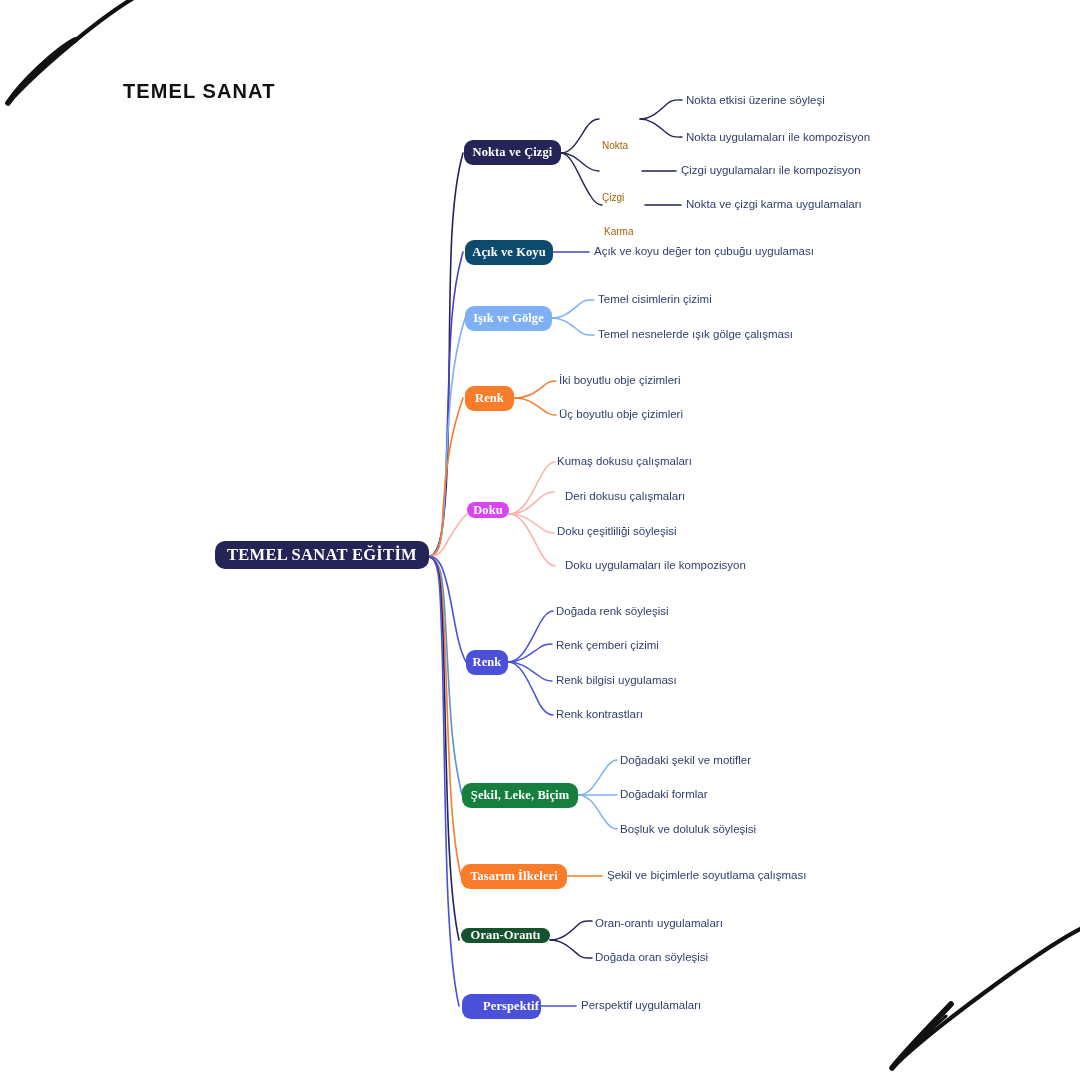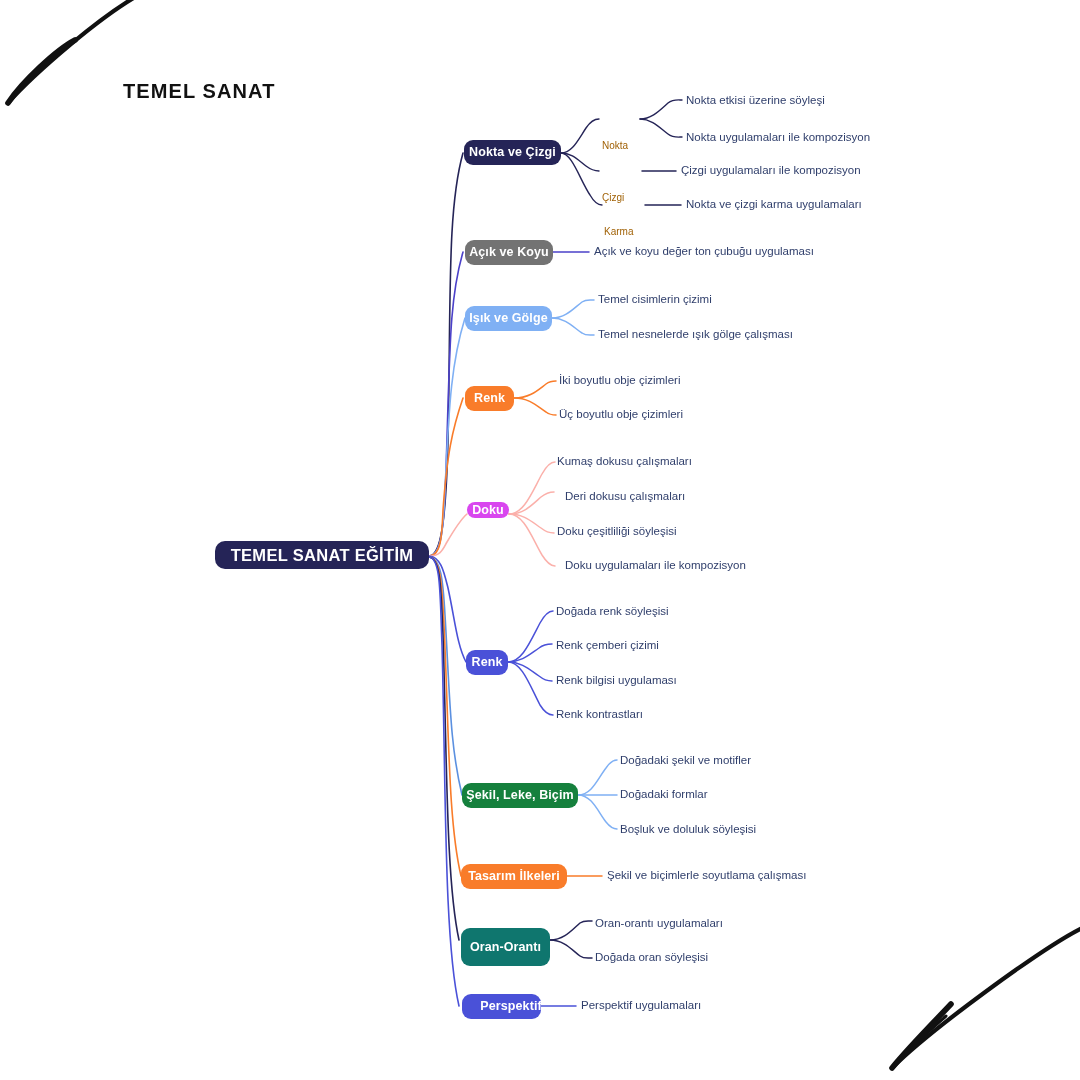--- a/index.html
+++ b/index.html
@@ -31,20 +31,21 @@
   
   .pill{
     position:absolute;
     display:flex;align-items:center;justify-content:center;
     border-radius:9px;
     color:#ffffff;
     font-weight:bold;
     white-space:nowrap;
     box-sizing:border-box;
     line-height:1;
+    font-family:Liberation Serif, serif;
   }
   .pill.root{
     border-radius:10px;
     font-size:16.5px;
     letter-spacing:0.3px;
   }
   .pill.branch{
     font-size:12.5px;
     letter-spacing:0.1px;
   }
@@ -177,21 +178,21 @@
 
   <div class="midnode" style="left:602px;top:113px;">Nokta</div>
   <div class="midnode" style="left:602px;top:165px;">Çizgi</div>
   <div class="midnode" style="left:604px;top:199px;">Karma</div>
 
   <div class="leaf" style="left:686px;top:95px;">Nokta etkisi üzerine söyleşi</div>
   <div class="leaf" style="left:686px;top:132px;">Nokta uygulamaları ile kompozisyon</div>
   <div class="leaf" style="left:681px;top:165px;">Çizgi uygulamaları ile kompozisyon</div>
   <div class="leaf" style="left:686px;top:199px;">Nokta ve çizgi karma uygulamaları</div>
 
-  <div class="pill branch" style="left:465px;top:240px;width:88px;height:25px;background:#737373;">Açık ve Koyu</div>
+  <div class="pill branch" style="left:465px;top:240px;width:88px;height:25px;background:#0c4a6e;">Açık ve Koyu</div>
   <div class="leaf" style="left:594px;top:246px;">Açık ve koyu değer ton çubuğu uygulaması</div>
 
   <div class="pill branch" style="left:465px;top:306px;width:87px;height:25px;background:#7fb0f4;">Işık ve Gölge</div>
   <div class="leaf" style="left:598px;top:294px;">Temel cisimlerin çizimi</div>
   <div class="leaf" style="left:598px;top:329px;">Temel nesnelerde ışık gölge çalışması</div>
 
   <div class="pill branch" style="left:465px;top:386px;width:49px;height:25px;background:#f97c2a;">Renk</div>
   <div class="leaf" style="left:559px;top:375px;">İki boyutlu obje çizimleri</div>
   <div class="leaf" style="left:559px;top:409px;">Üç boyutlu obje çizimleri</div>
 
@@ -208,20 +209,20 @@
   <div class="leaf" style="left:556px;top:709px;">Renk kontrastları</div>
 
   <div class="pill branch" style="left:462px;top:783px;width:116px;height:25px;background:#15803d;text-align:right;">Şekil, Leke, Biçim</div>
   <div class="leaf" style="left:620px;top:755px;">Doğadaki şekil ve motifler</div>
   <div class="leaf" style="left:620px;top:789px;">Doğadaki formlar</div>
   <div class="leaf" style="left:620px;top:824px;">Boşluk ve doluluk söyleşisi</div>
 
   <div class="pill branch" style="left:461px;top:864px;width:106px;height:25px;background:#f97c2a;">Tasarım İlkeleri</div>
   <div class="leaf" style="left:607px;top:870px;">Şekil ve biçimlerle soyutlama çalışması</div>
 
-  <div class="pill branch" style="left:461px;top:928px;width:89px;height:38px;background:#0f766e;">Oran-Orantı</div>
+  <div class="pill branch" style="left:461px;top:928px;width:89px;height:15px;background:#14532d;">Oran-Orantı</div>
   <div class="leaf" style="left:595px;top:918px;">Oran-orantı uygulamaları</div>
   <div class="leaf" style="left:595px;top:952px;">Doğada oran söyleşisi</div>
 
   <div class="pill branch" style="left:462px;top:994px;width:79px;height:25px;background:#4a51d8;padding-left:19px;">Perspektif</div>
   <div class="leaf" style="left:581px;top:1000px;">Perspektif uygulamaları</div>
 
 </div>
 
 </body></html>

